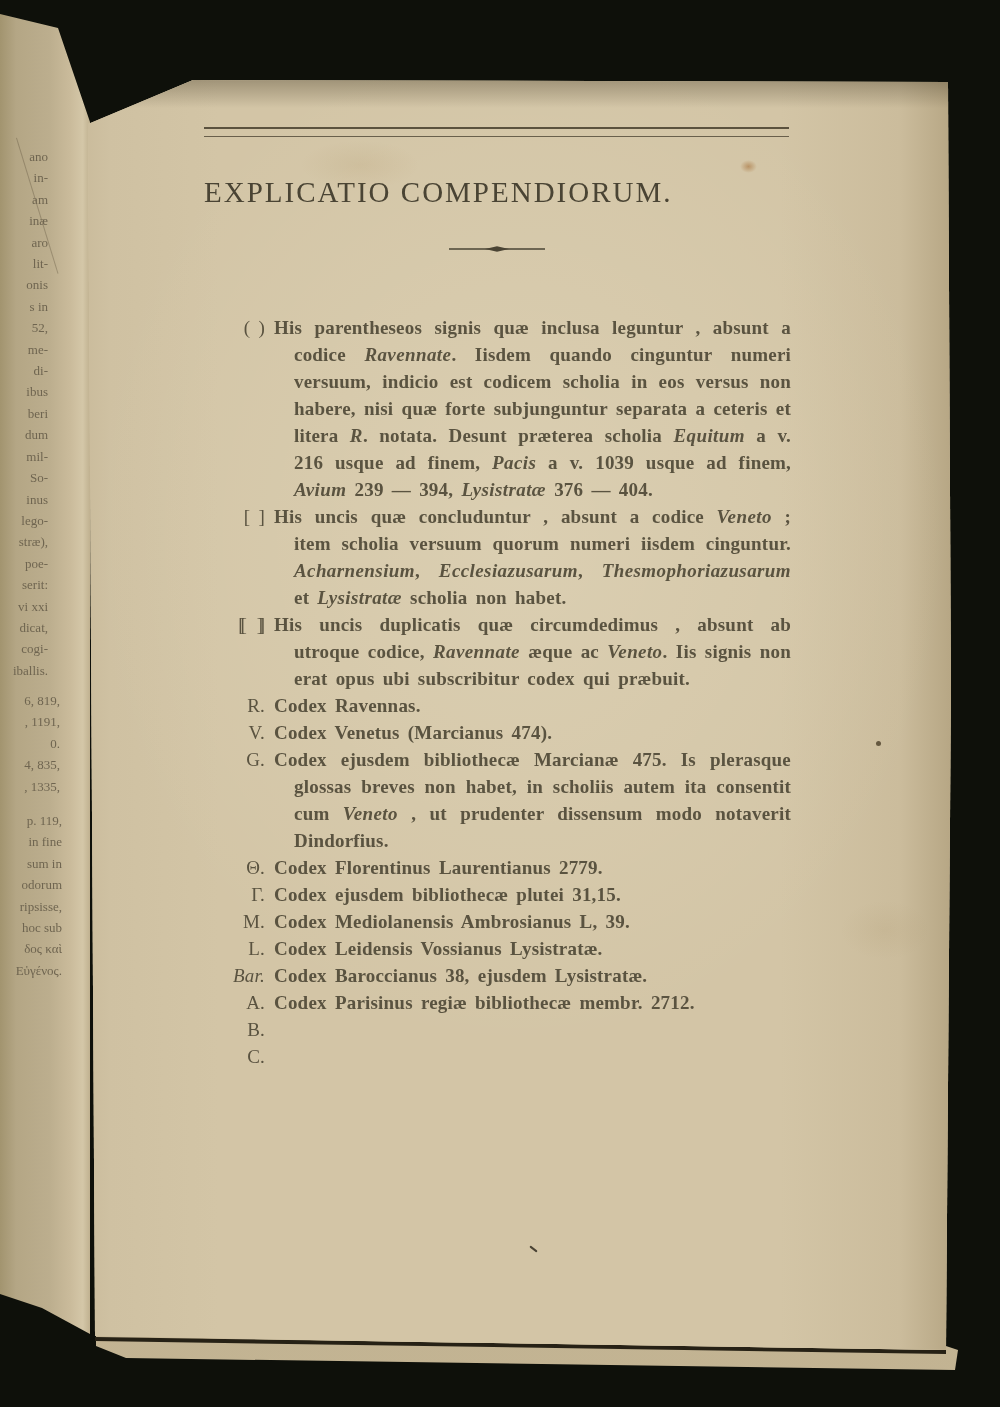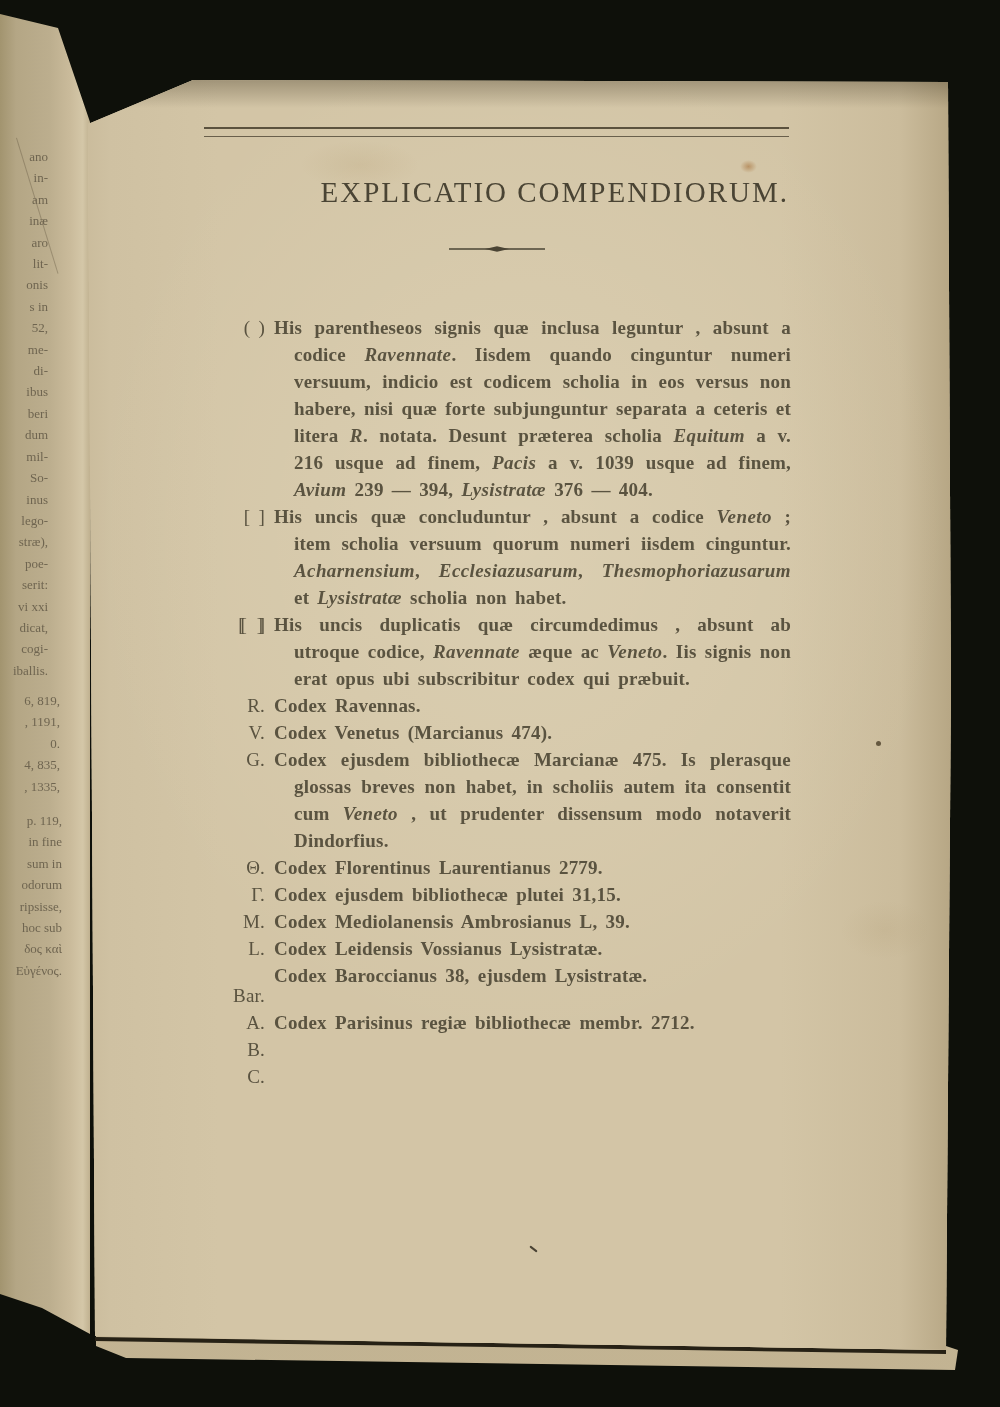--- a/index.html
+++ b/index.html
@@ -52,32 +52,32 @@
   .mainpage::after{ 
     content:"";position:absolute;left:88px;top:78px;width:862px;height:30px;
     background:linear-gradient(to bottom,rgba(55,45,25,.35),rgba(0,0,0,0));
   }
 
   .rule{position:absolute;left:204px;top:127px;width:585px;height:7px;
     border-top:2px solid rgba(70,62,44,.85);
     border-bottom:1px solid rgba(70,62,44,.75);}
   .title{
     position:absolute;left:204px;top:176px;width:585px;margin:0;
-    text-align:right;font-size:29px;font-weight:normal;
+    text-align:left;font-size:29px;font-weight:normal;
     letter-spacing:2px;color:var(--title_ink,#4a4434);
   }
   .orn{position:absolute;left:449px;top:240px;width:96px;height:10px;}
 
   .entries{
     position:absolute;left:215px;top:314px;width:576px;
     font-size:19px;line-height:27px;word-spacing:.17em;letter-spacing:.2px;
   }
   .entry{display:flex;align-items:flex-start;}
   .sig{flex:0 0 50px;text-align:right;padding-right:9px;white-space:nowrap;}
-  .sig.it{margin-top:20px;}
+  .sig.it{font-style:italic;}
   .sig.dbl{text-shadow:2.2px 0 0 currentColor;letter-spacing:2px;}
   .def{flex:1;text-align:justify;padding-left:20px;text-indent:-20px;font-weight:bold;}
   .def i{letter-spacing:.4px;}
 
   
   .spot{position:absolute;border-radius:50%;}
   .fox1{left:740px;top:160px;width:17px;height:13px;
     background:radial-gradient(ellipse at center,rgba(158,98,38,.5),rgba(158,98,38,0) 70%);}
   .fox2{left:876px;top:741px;width:5px;height:5px;background:rgba(75,63,40,.8);}
   .stain1{left:300px;top:140px;width:120px;height:50px;

